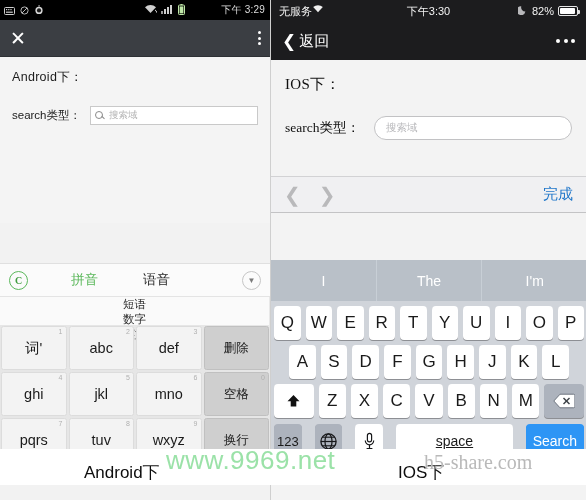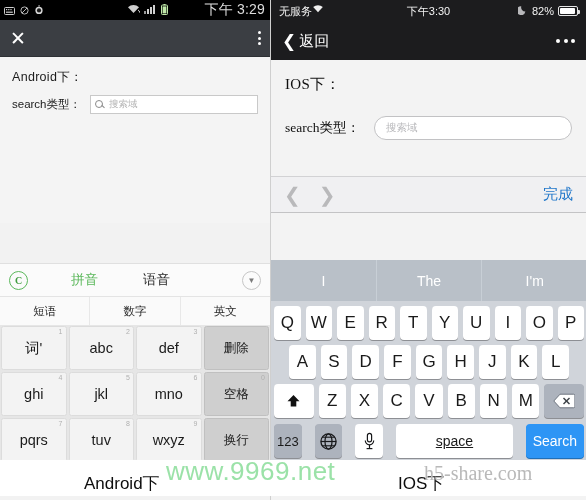--- a/index.html
+++ b/index.html
@@ -20,35 +20,35 @@
   .a-statusbar {
     height: 20px; background: #000000;
     display: flex; align-items: center;
     padding: 0 5px 0 4px; color: #d8d8d8;
   }
   .a-sb-left { display: flex; align-items: center; gap: 5px; }
   .a-sb-right {
     margin-left: auto; display: flex; align-items: center; gap: 4px;
     font-size: 10.5px; color: #dcdcdc; white-space: nowrap;
   }
-  .a-sb-time { font-size: 14px; letter-spacing: .2px; margin-left: 32px; }
+  .a-sb-time { font-size: 10px; letter-spacing: .2px; margin-left: 32px; }
   .ic { display: inline-block; line-height: 1; }
 
   .a-toolbar {
     height: 37px; background: #3b3e43;
     display: flex; align-items: center;
     padding: 0 9px 0 10px;
     border-bottom: 1px solid #2e3135;
   }
   .a-close { color: #ffffff; font-size: 19px; font-weight: 300; line-height: 1; }
   .a-overflow { margin-left: auto; display: flex; flex-direction: column; gap: 2.5px; }
   .a-overflow i { width: 3px; height: 3px; border-radius: 50%; background: #ffffff; display: block; }
 
   .a-content { background: #f4f4f4; padding: 12px 12px 0 12px; height: 166px; }
-  .a-label1 { font-size: 12.5px; color: #1b1b1b; margin-bottom: 9px; letter-spacing: .3px; }
+  .a-label1 { font-size: 12.5px; color: #1b1b1b; margin-bottom: 20px; letter-spacing: .3px; }
   .a-row { display: flex; align-items: center; }
   .a-row-label { font-size: 11.5px; color: #1b1b1b; margin-right: 9px; white-space: nowrap; }
   .a-input {
     flex: 1; height: 19px; background: #ffffff;
     border: 1px solid #c9c9c9;
     display: flex; align-items: center; padding: 0 4px; gap: 4px;
   }
   .a-input .mag { width: 10px; height: 10px; position: relative; flex: 0 0 auto; }
   .a-input .mag::before {
     content: ""; position: absolute; left: 0; top: 0;
@@ -76,20 +76,21 @@
   .a-kbt-pinyin { color: #5cb85c; margin-left: 43px; }
   .a-kbt-voice { color: #2b2b2b; margin-left: 45px; }
   .a-chev {
     margin-left: auto; width: 19px; height: 19px; border-radius: 50%;
     border: 1px solid #c6c6c6; color: #7a7a7a;
     display: flex; align-items: center; justify-content: center; font-size: 8px;
   }
   .a-kb-fn {
     height: 29px; background: #fafafa; border-top: 1px solid #e4e4e4;
     display: flex;
+    flex-direction: column;
   }
   .a-fn {
     flex: 1; display: flex; align-items: center; justify-content: center;
     font-size: 11.5px; color: #2b2b2b;
     border-right: 1px solid #e8e8e8;
   }
   .a-fn:last-child { border-right: none; }
   .a-kb-grid { background: #e6e6e6; padding-top: 1px; }
   .a-kb-row { display: flex; height: 44px; margin-bottom: 2px; }
   .a-key {
@@ -188,21 +189,21 @@
   }
   .i-kkey.gray { background: #adb3bd; box-shadow: 0 1px 0 #8d8f94; }
   .i-kkey.wide { flex: 1.45; }
   .i-kkey.small { font-size: 13px; }
   .i-space { flex: 4.2; font-size: 14px; text-decoration: underline; }
   .i-search { flex: 2.1; background: #2d95f5; color: #ffffff; font-size: 14px; box-shadow: 0 1px 0 #1f6fb8; }
   .i-shift { position: relative; }
   .i-shift svg, .i-del svg, .i-globe svg, .i-mic svg { display: block; }
 
   
-  .captions { position: absolute; left: 0; bottom: 4px; width: 586px; height: 36px; background: #ffffff; }
+  .captions { position: absolute; left: 0; bottom: 15px; width: 586px; height: 36px; background: #ffffff; }
   .cap {
     position: absolute; bottom: 1px;
     font-size: 17px; color: #0d0d0d;
     font-family: "Liberation Sans", sans-serif;
   }
   .cap-android { left: 84px; }
   .cap-ios { left: 398px; }
   .wm-green {
     position: absolute; left: 166px; bottom: 9px;
     font-size: 26px; color: #9be2a8; font-weight: 500;

